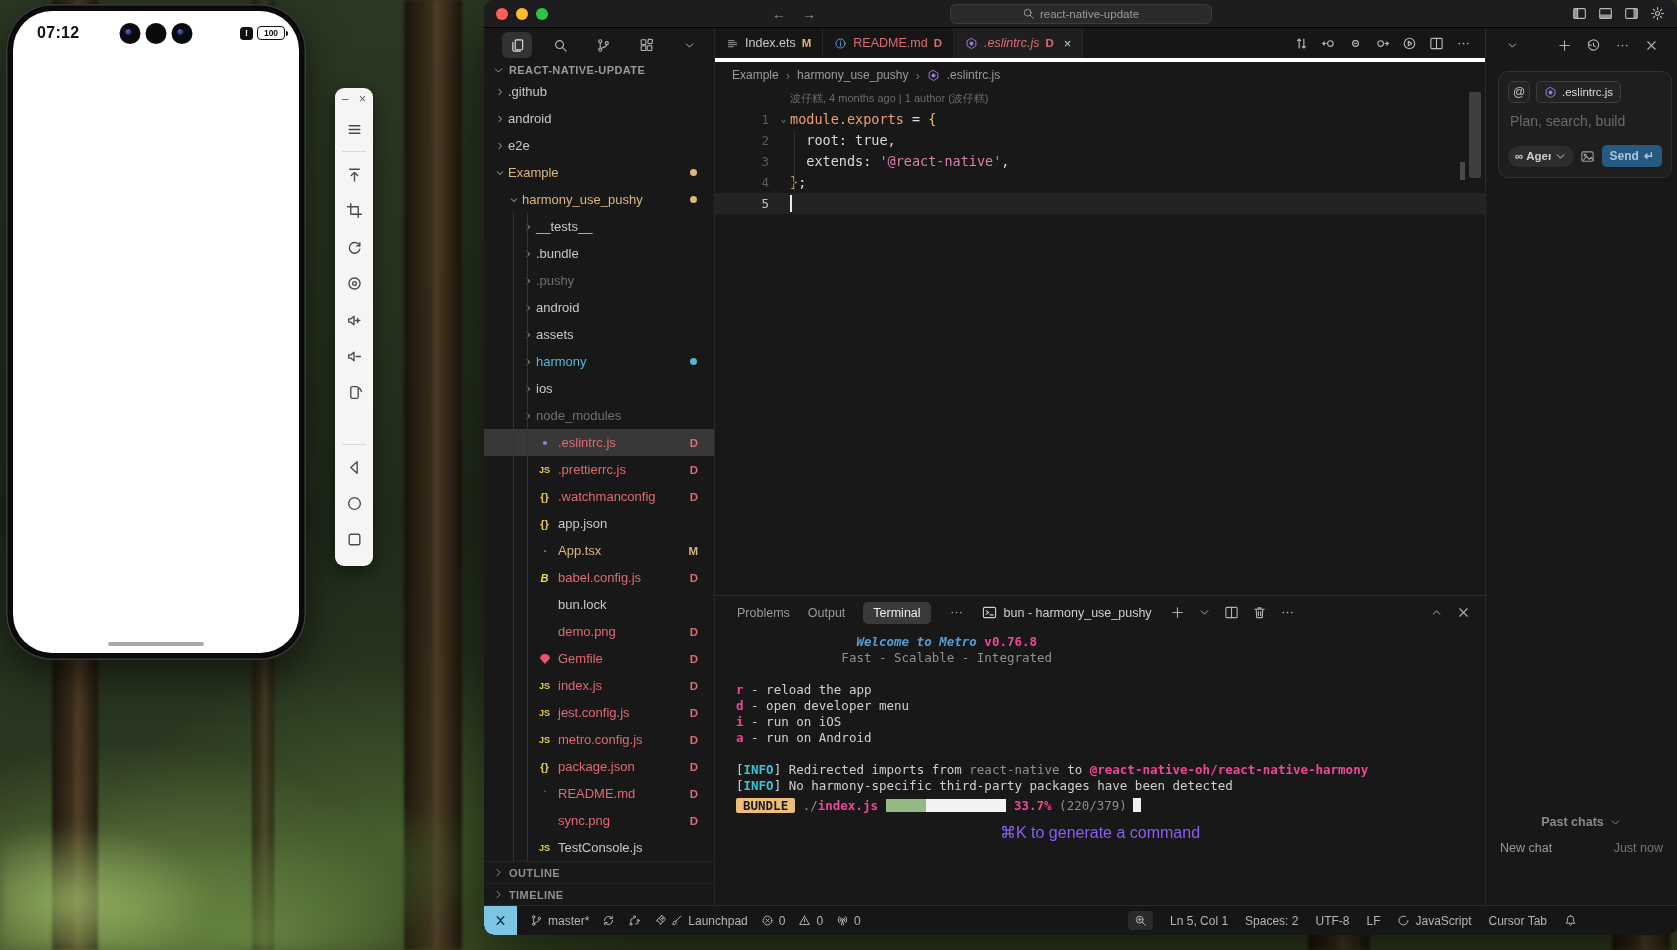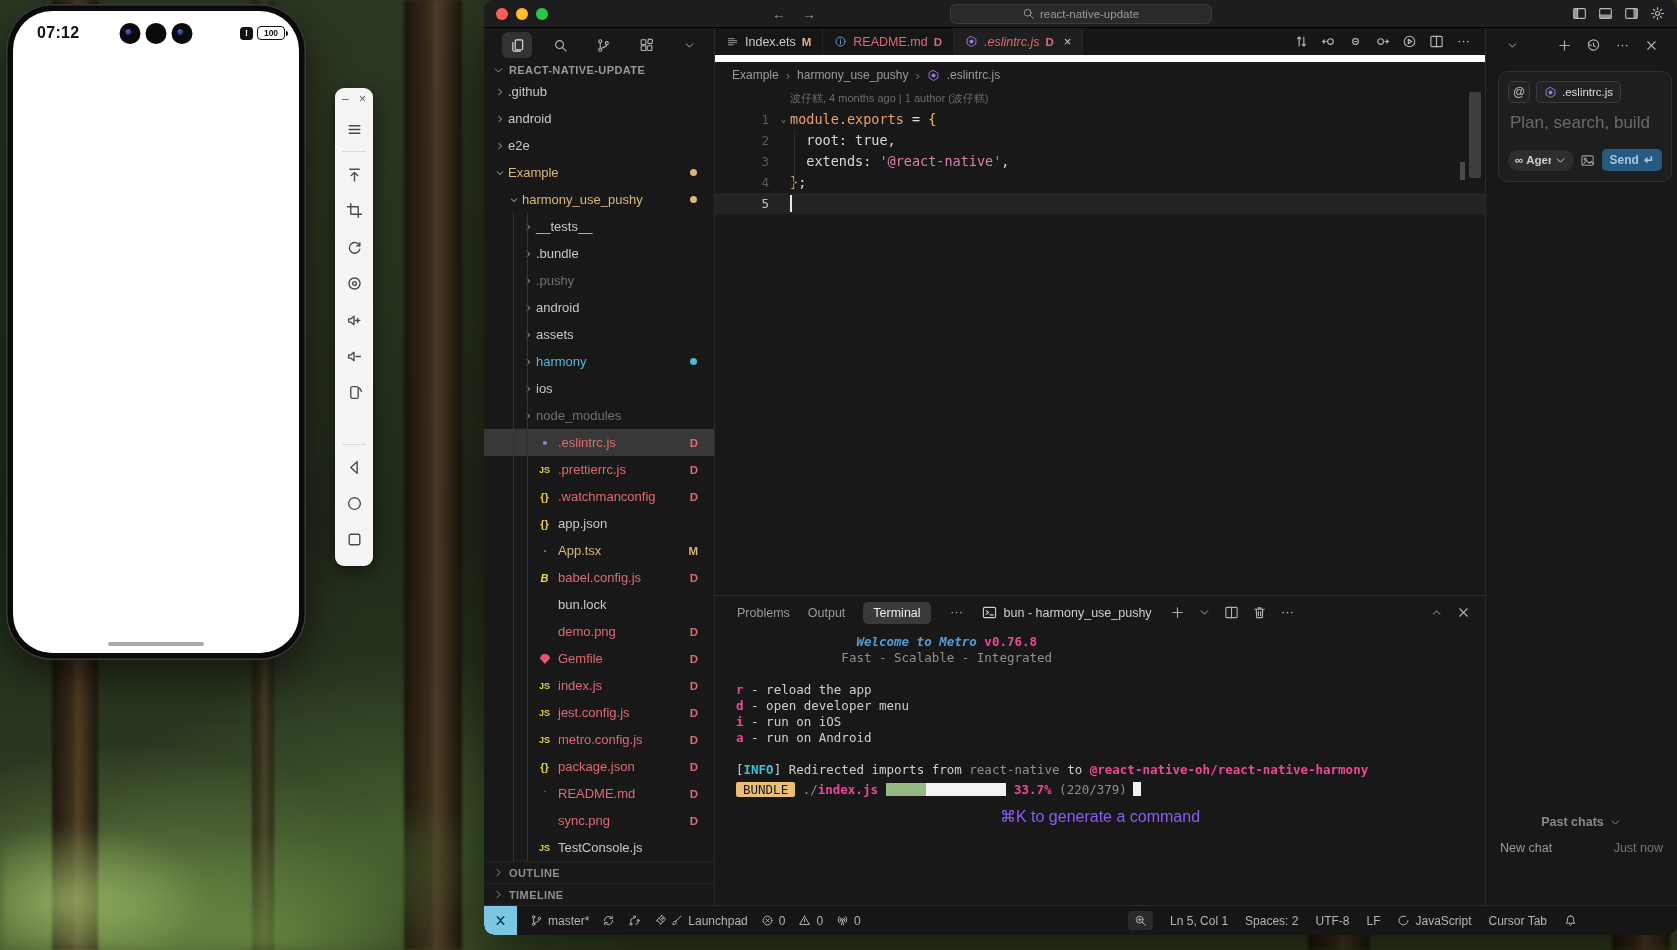--- a/index.html
+++ b/index.html
@@ -89,21 +89,21 @@
   .fic{ width:17px; flex:0 0 17px; margin-right:5px; display:inline-flex; align-items:center; justify-content:center;
     font-size:9px; font-weight:bold; }
   .fic svg{ width:14px; height:14px; stroke-width:1.3; fill:none; stroke-linecap:round; }
   .fic-js{ color:#e3cd4e; } .fic-braces{ color:#e3cd4e; font-size:11px; } .fic-babel{ color:#f2da4e; font-style:italic; font-size:11px; }
   .guide{ position:absolute; width:1px; background:#333; }
   .side-section{ height:22px; display:flex; align-items:center; gap:4px; padding-left:8px; color:#8f8f8f;
     font-size:11px; font-weight:bold; letter-spacing:.4px; border-top:1px solid #222; }
 
   
   .editor-col{ flex:1; display:flex; flex-direction:column; min-width:0; background:#181818; }
-  .tabbar{ height:34px; flex:0 0 34px; background:#161616; display:flex; align-items:stretch; border-bottom:7px solid #ffffff; }
+  .tabbar{ height:34px; flex:0 0 34px; background:#161616; display:flex; align-items:stretch; border-bottom:4px solid #ffffff; }
   .tab{ display:flex; align-items:center; gap:6px; padding:0 11px; border-right:1px solid #242424; font-size:12.5px; color:#b0b0b0; }
   .tab.active{ background:#1f1f1f; }
   .tab .tclose{ color:#cfcfcf; margin-left:4px; font-size:13px; }
   .tab .badge{ font-weight:bold; font-size:11.5px; }
   .ital{ font-style:italic; }
   .editor-actions{ margin-left:auto; display:flex; align-items:center; gap:12px; padding-right:14px; color:#b6b6b6; }
   .breadcrumb{ height:26px; flex:0 0 26px; display:flex; align-items:center; gap:7px; padding-left:17px;
     font-size:12px; color:#9a9a9a; background:#181818; }
   .bc-sep{ color:#6e6e6e; font-size:13px; }
   .code{ position:relative; flex:1; background:#181818; overflow:hidden;
@@ -125,37 +125,37 @@
   .panel-tabs{ height:33px; flex:0 0 33px; display:flex; align-items:center; gap:18px; padding:0 14px 0 22px; font-size:12.5px; color:#9a9a9a; }
   .ptab.active{ background:#3a3a3c; color:#ececec; padding:4px 10px; border-radius:5px; }
   .pt-group{ display:flex; align-items:center; gap:13px; color:#b0b0b0; }
   .pt-title{ display:flex; align-items:center; gap:7px; color:#cfcfcf; font-size:12.5px; }
   .pt-right{ margin-left:auto; display:flex; align-items:center; gap:13px; color:#b0b0b0; }
   .term{ padding:5px 0 0 21px; font-family:"DejaVu Sans Mono", monospace; font-size:12.5px; color:#cfcfcf; }
   .term-line{ height:16px; line-height:16px; white-space:pre; }
   .t-blue{ color:#569cd6; font-weight:bold;font-style:italic; } .t-bw{ color:#ec4899; font-weight:bold; }
   .t-dim{ color:#8f8f8f; } .t-cyan{ color:#3fc1d4; font-weight:bold; } .t-fg{ color:#cfcfcf; }
   .bundle-line{ display:flex; align-items:center; height:18px; margin-top:2px; white-space:pre; }
-  .bundle-badge{ background:#ecbe7a; color:#1a1a1a; font-weight:normal; padding:0 7px; border-radius:2px; }
+  .bundle-badge{ background:#ecbe7a; color:#1a1a1a; font-weight:bold; padding:0 7px; border-radius:2px; }
   .pbar{ display:inline-block; width:120px; height:13px; background:#f2f2f2; margin:0 8px; position:relative; }
   .pbar i{ position:absolute; left:0; top:0; bottom:0; background:#95b884; }
   .term-cursor{ display:inline-block; width:8px; height:14px; background:#f0f0f0; margin-left:6px; vertical-align:middle; }
   .term-hint{ text-align:center; color:#8b5cf6; font-size:16px; margin-top:9px; }
 
   
   .chat{ width:192px; flex:0 0 192px; background:#181818; border-left:1px solid #2b2b2b; position:relative; display:flex; flex-direction:column; }
   .chat-header{ height:34px; flex:0 0 34px; display:flex; align-items:center; padding:0 18px 0 20px; color:#b0b0b0; }
   .ch-icons{ margin-left:auto; display:flex; gap:14px; }
   .chat-card{ margin:9px 5px 0 12px; background:#1e1e1f; border:1px solid #313133; border-radius:10px; padding:9px 9px 10px; }
   .chat-chips{ display:flex; gap:6px; align-items:center; }
   .at-btn{ width:22px; height:22px; border:1px solid #3c3c3e; border-radius:5px; color:#c0c0c0; font-size:12px;
     display:flex; align-items:center; justify-content:center; background:#232324; }
   .ctx-chip{ height:22px; display:flex; align-items:center; gap:5px; border:1px solid #3c3c3e; background:#232324;
     border-radius:5px; padding:0 7px; font-size:11.5px; color:#dcdcdc; }
-  .chat-ph{ margin:10px 2px 16px; color:#6b6b6b; font-size:17px; }
+  .chat-ph{ margin:10px 2px 16px; color:#6b6b6b; font-size:14px; }
   .chat-bottom{ display:flex; align-items:center; margin-top:16px; gap:6px; }
   .mode-pill{ height:21px; background:#2d2d2f; border-radius:11px; display:flex; align-items:center; gap:3px;
     padding:0 7px; color:#cfcfcf; font-size:11.5px; font-weight:bold; }
   .mode-label{ max-width:25px; overflow:hidden; white-space:nowrap; }
   .send-btn{ margin-left:auto; height:22px; background:#275a80; border-radius:5px; display:flex; align-items:center; gap:5px;
     padding:0 8px; color:#a3c6e2; font-size:12px; font-weight:bold; }
   .chat-past{ position:absolute; bottom:76px; left:0; right:0; display:flex; justify-content:center; align-items:center; gap:5px;
     color:#8a8a8a; font-size:12.5px; font-weight:bold; }
   .chat-new{ position:absolute; bottom:50px; left:14px; right:14px; display:flex; justify-content:space-between;
     font-size:12.5px; }
@@ -813,20 +813,21 @@
           <div class="term" id="term">
               <div class="term-line"><span class="t-blue">                Welcome to Metro </span><span class="t-bw">v0.76.8</span></div>
               <div class="term-line"><span class="t-dim">              Fast - Scalable - Integrated</span></div>
               <div class="term-line"> </div>
               <div class="term-line"><span class="t-bw">r</span><span class="t-fg"> - reload the app</span></div>
               <div class="term-line"><span class="t-bw">d</span><span class="t-fg"> - open developer menu</span></div>
               <div class="term-line"><span class="t-bw">i</span><span class="t-fg"> - run on iOS</span></div>
               <div class="term-line"><span class="t-bw">a</span><span class="t-fg"> - run on Android</span></div>
               <div class="term-line"> </div>
               <div class="term-line"><span class="t-fg">[</span><span class="t-cyan">INFO</span><span class="t-fg">] Redirected imports from </span><span class="t-dim">react-native</span><span class="t-fg"> to </span><span class="t-bw">@react-native-oh/react-native-harmony</span></div>
+              <div class="term-line"><span class="t-fg">[</span><span class="t-cyan">INFO</span><span class="t-fg">] No harmony-specific third-party packages have been detected</span></div>
               <div class="bundle-line"><span class="bundle-badge">BUNDLE</span><span class="t-dim"> ./</span><span class="t-bw">index.js</span><span class="pbar"><i style="width:33.7%"></i></span><span class="t-bw">33.7%</span><span class="t-dim"> (220/379)</span><span class="term-cursor"></span></div>
             </div>
           <div class="term-hint">⌘K to generate a command</div>
         </div>
       </section>
 
       <aside class="chat">
         <div class="chat-header">
           <span class="icon sm">
               <svg viewBox="0 0 16 16">

